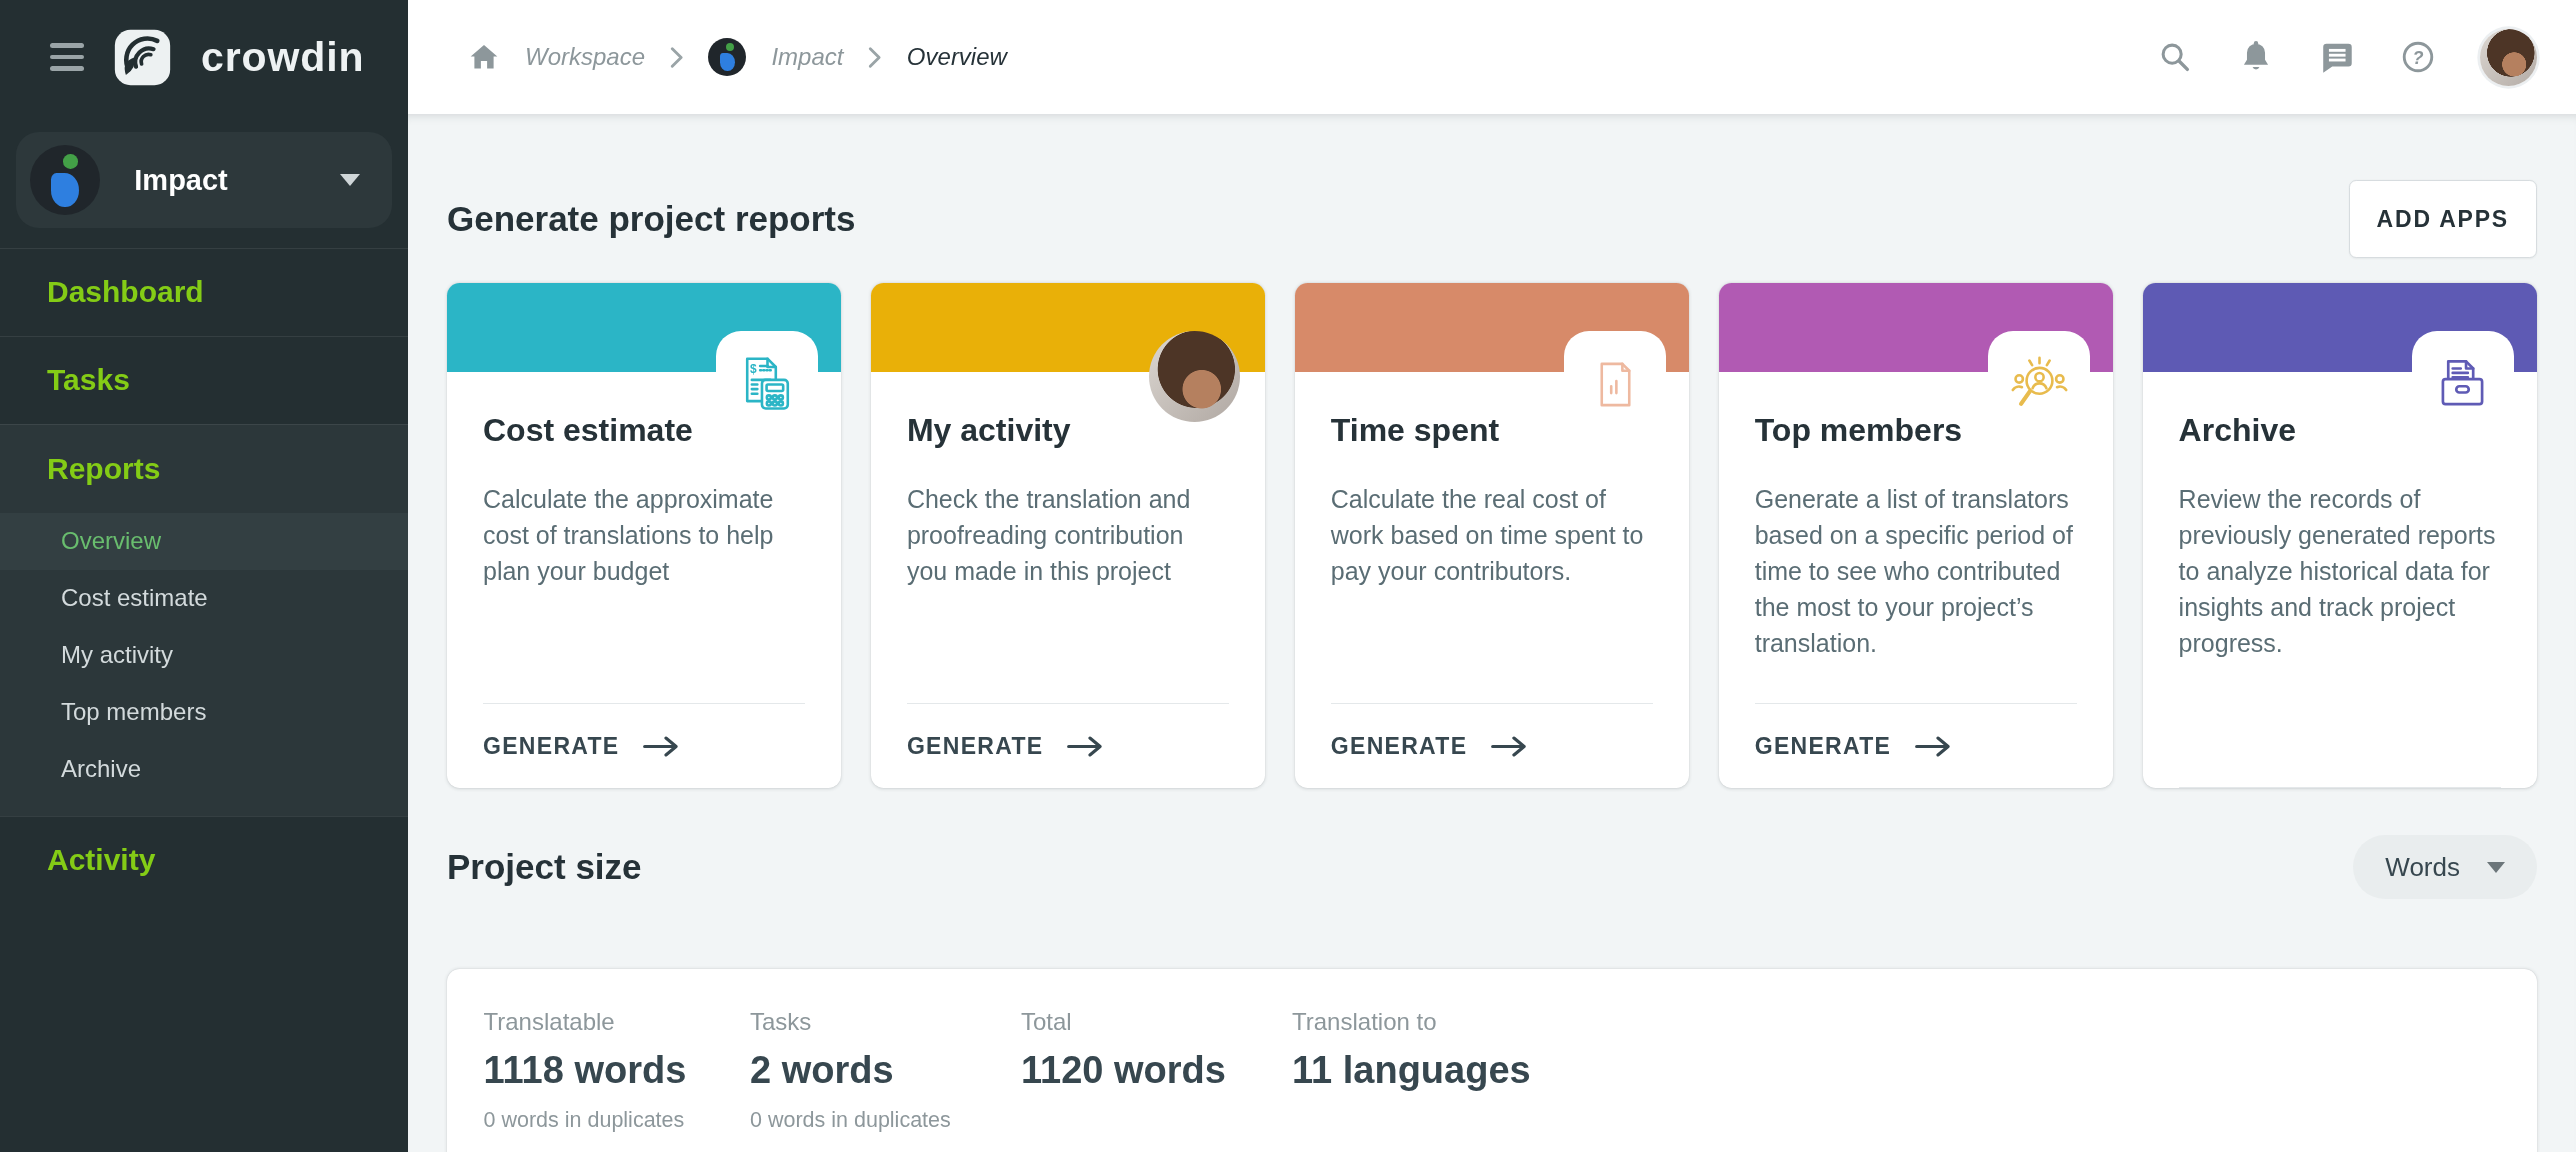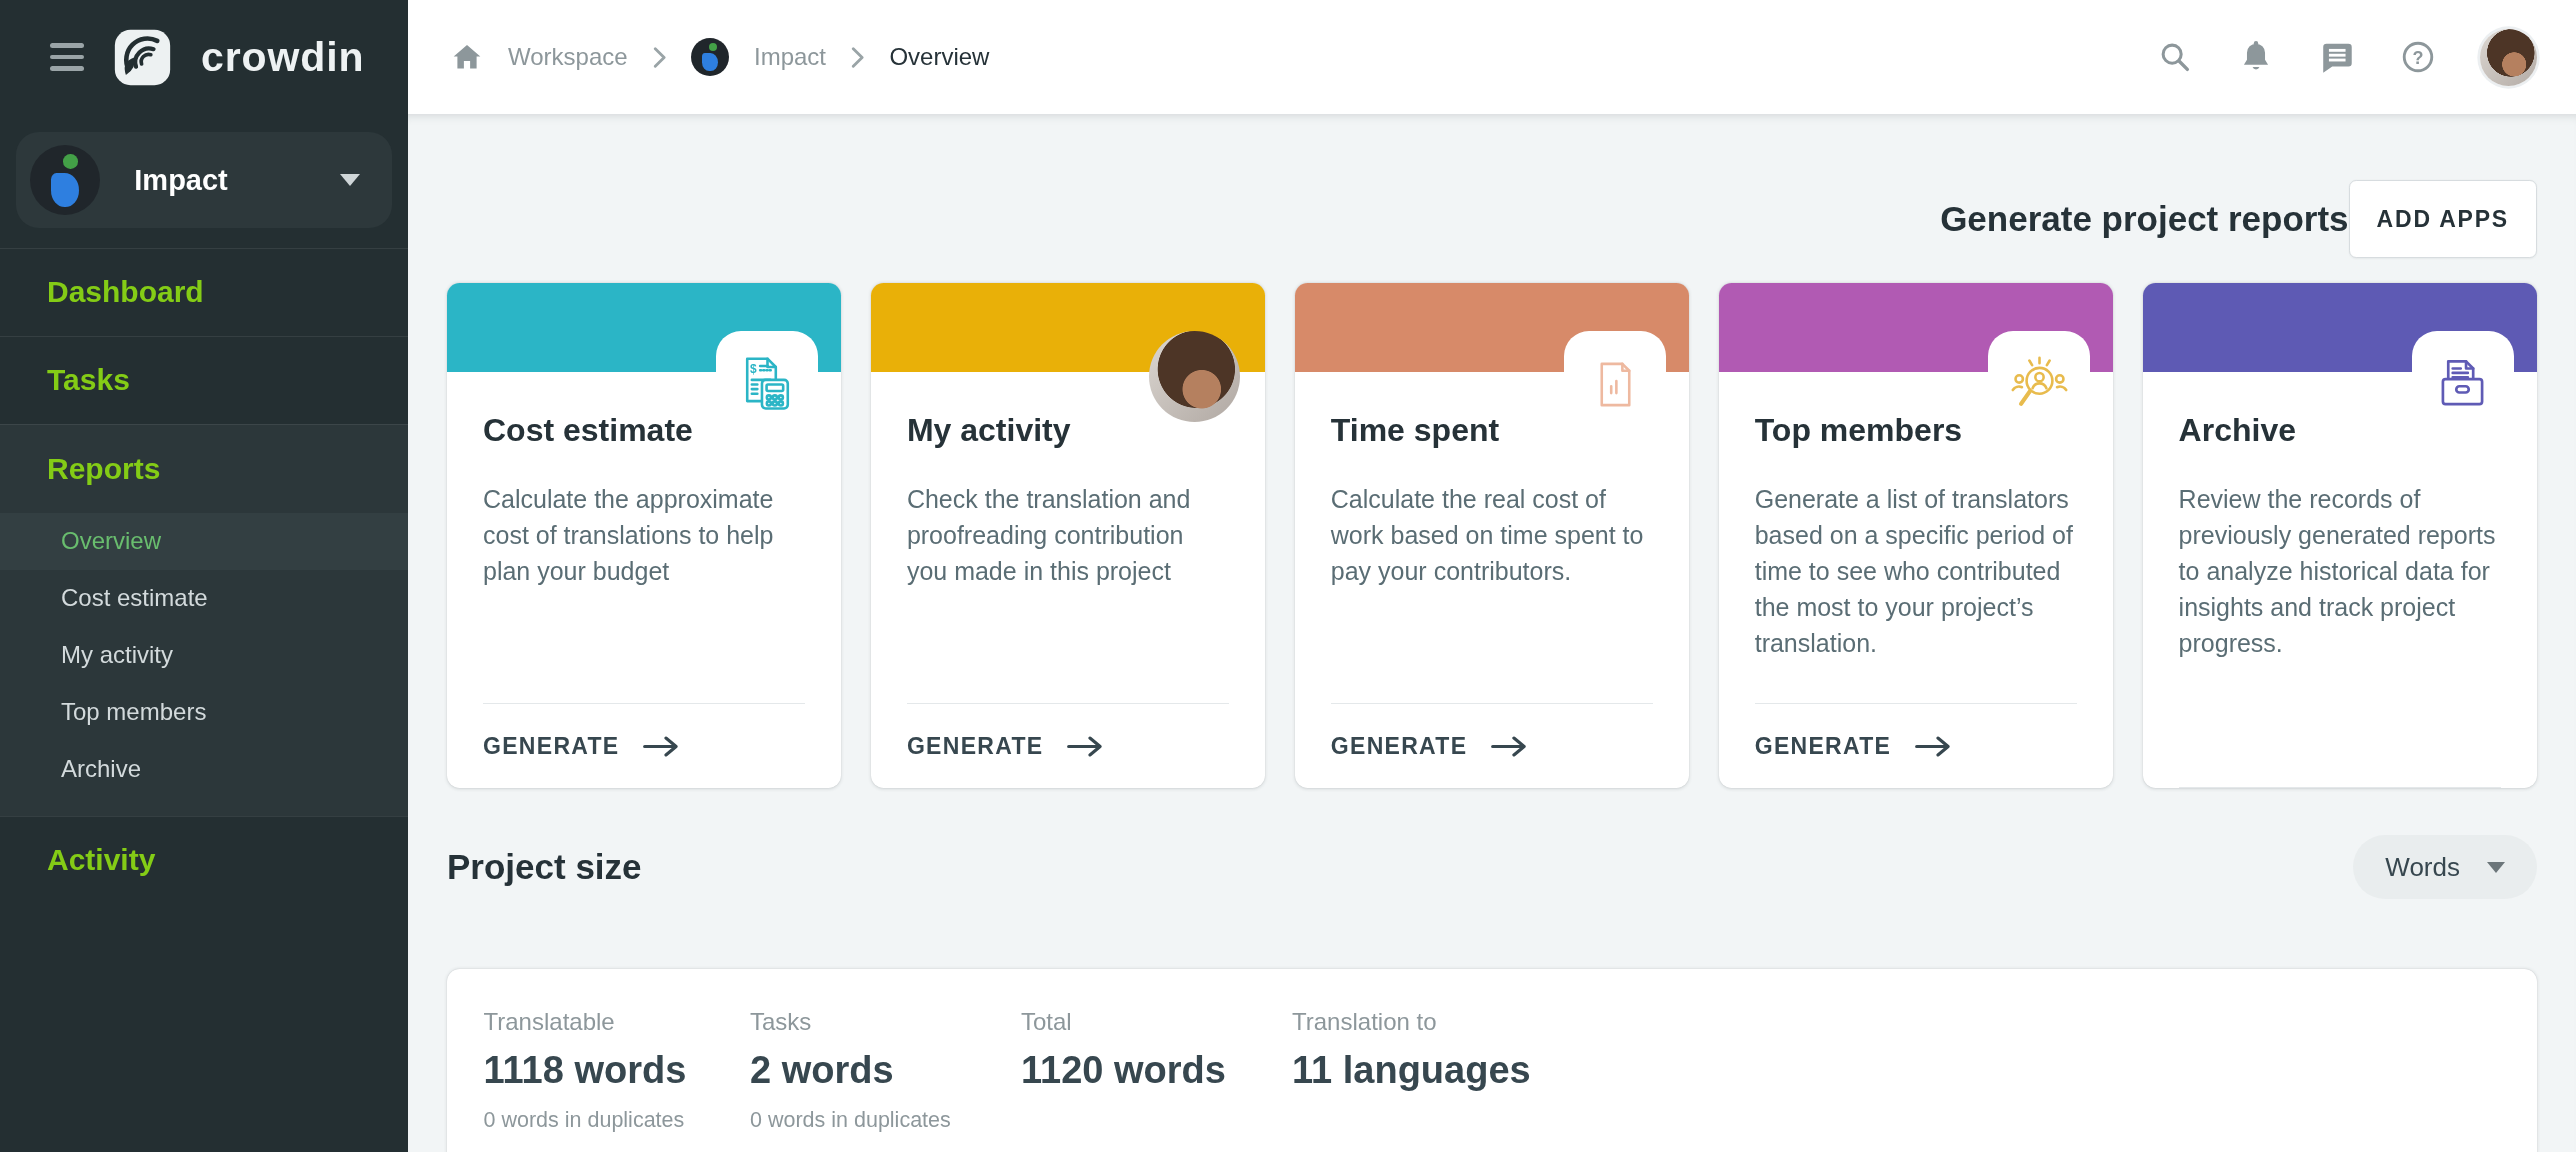--- a/index.html
+++ b/index.html
@@ -27,38 +27,38 @@
   .nav { margin-top:19.7px; display:flex; flex-direction:column; }
   .nav-item { height:88px; display:flex; align-items:center; padding-left:47px; font-size:30px; font-weight:700; color:#84cc16; border-top:0.9px solid rgba(255,255,255,0.08); cursor:pointer; }
   .reports-section { background:var(--sidebar-section-bg,#2c373a); border-top:0.9px solid rgba(255,255,255,0.08); padding-bottom:18px; }
   .reports-section .nav-item { border-top:none; }
   .sub-item { height:57px; display:flex; align-items:center; padding-left:61px; font-size:24px; color:#d3dadc; cursor:pointer; }
   .sub-item.active { background:var(--sidebar-active-bg,#333f42); color:var(--active-green,#69bd6e); }
   .activity-item { border-top:0.9px solid rgba(255,255,255,0.08); }
 
   
   .right { flex:1; display:flex; flex-direction:column; min-width:0; }
-  .topbar { height:114px; background:#ffffff; display:flex; align-items:center; padding:0 39px 0 43px; flex-shrink:0; }
+  .topbar { height:114px; background:#ffffff; display:flex; align-items:center; padding:0 39px 0 60px; flex-shrink:0;font-style:italic; }
   .breadcrumb { display:flex; align-items:center; gap:25px; font-size:24px; color:#8d979b; }
   .crumb { cursor:pointer; }
   .crumb-current { color:#263238; font-weight:500; }
   .bc-avatar { width:38px; height:38px; }
   .topbar-right { margin-left:auto; display:flex; align-items:center; gap:43px; }
   .tb-icon { color:#8d979b; cursor:pointer; display:flex; }
   .user-avatar { width:57px; height:57px; border-radius:50%; cursor:pointer;
     background:
       radial-gradient(circle at 60% 62%, #b5805f 0 24%, rgba(0,0,0,0) 25%),
       radial-gradient(circle at 54% 42%, #4d3526 0 52%, rgba(0,0,0,0) 53%),
       linear-gradient(135deg,#dcd7d2,#b4aca6);
     box-shadow:0 0 0 2.7px #eceff1; }
 
   .content { flex:1; background:var(--page-bg,#f2f5f6); box-shadow:inset 0 9px 10.7px -9px rgba(38,50,56,.20); padding:0 39px; }
 
   .section-head { display:flex; align-items:center; justify-content:space-between; }
-  .head-1 { margin-top:66px;justify-content:flex-end; }
+  .head-1 { margin-top:66px; }
   .head-2 { margin-top:47px; }
   h1,h2 { font-size:35px; font-weight:700; color:var(--text-dark,#263238); }
   .add-apps { height:78px; padding:0 27px; background:#fff; border:0.9px solid #d7dcdf; border-radius:7.2px;
     font-family:"Liberation Sans",sans-serif; font-size:23px; font-weight:700; letter-spacing:1.8px; color:#263238; cursor:pointer; box-shadow:0 0.9px 1.8px rgba(38,50,56,.06); }
 
   
   .cards { display:grid; grid-template-columns:repeat(5,1fr); gap:29.5px; margin-top:25px; }
   .card { position:relative; background:#fff; border-radius:12.5px; height:505px; display:flex; flex-direction:column; box-shadow:0 0.9px 3.6px rgba(38,50,56,.16), 0 0 0.9px rgba(38,50,56,.2); }
   .card-header { height:89px; border-radius:12.5px 12.5px 0 0; }
   .accent-teal  .card-header { background:var(--teal,#2bb5c6); }

